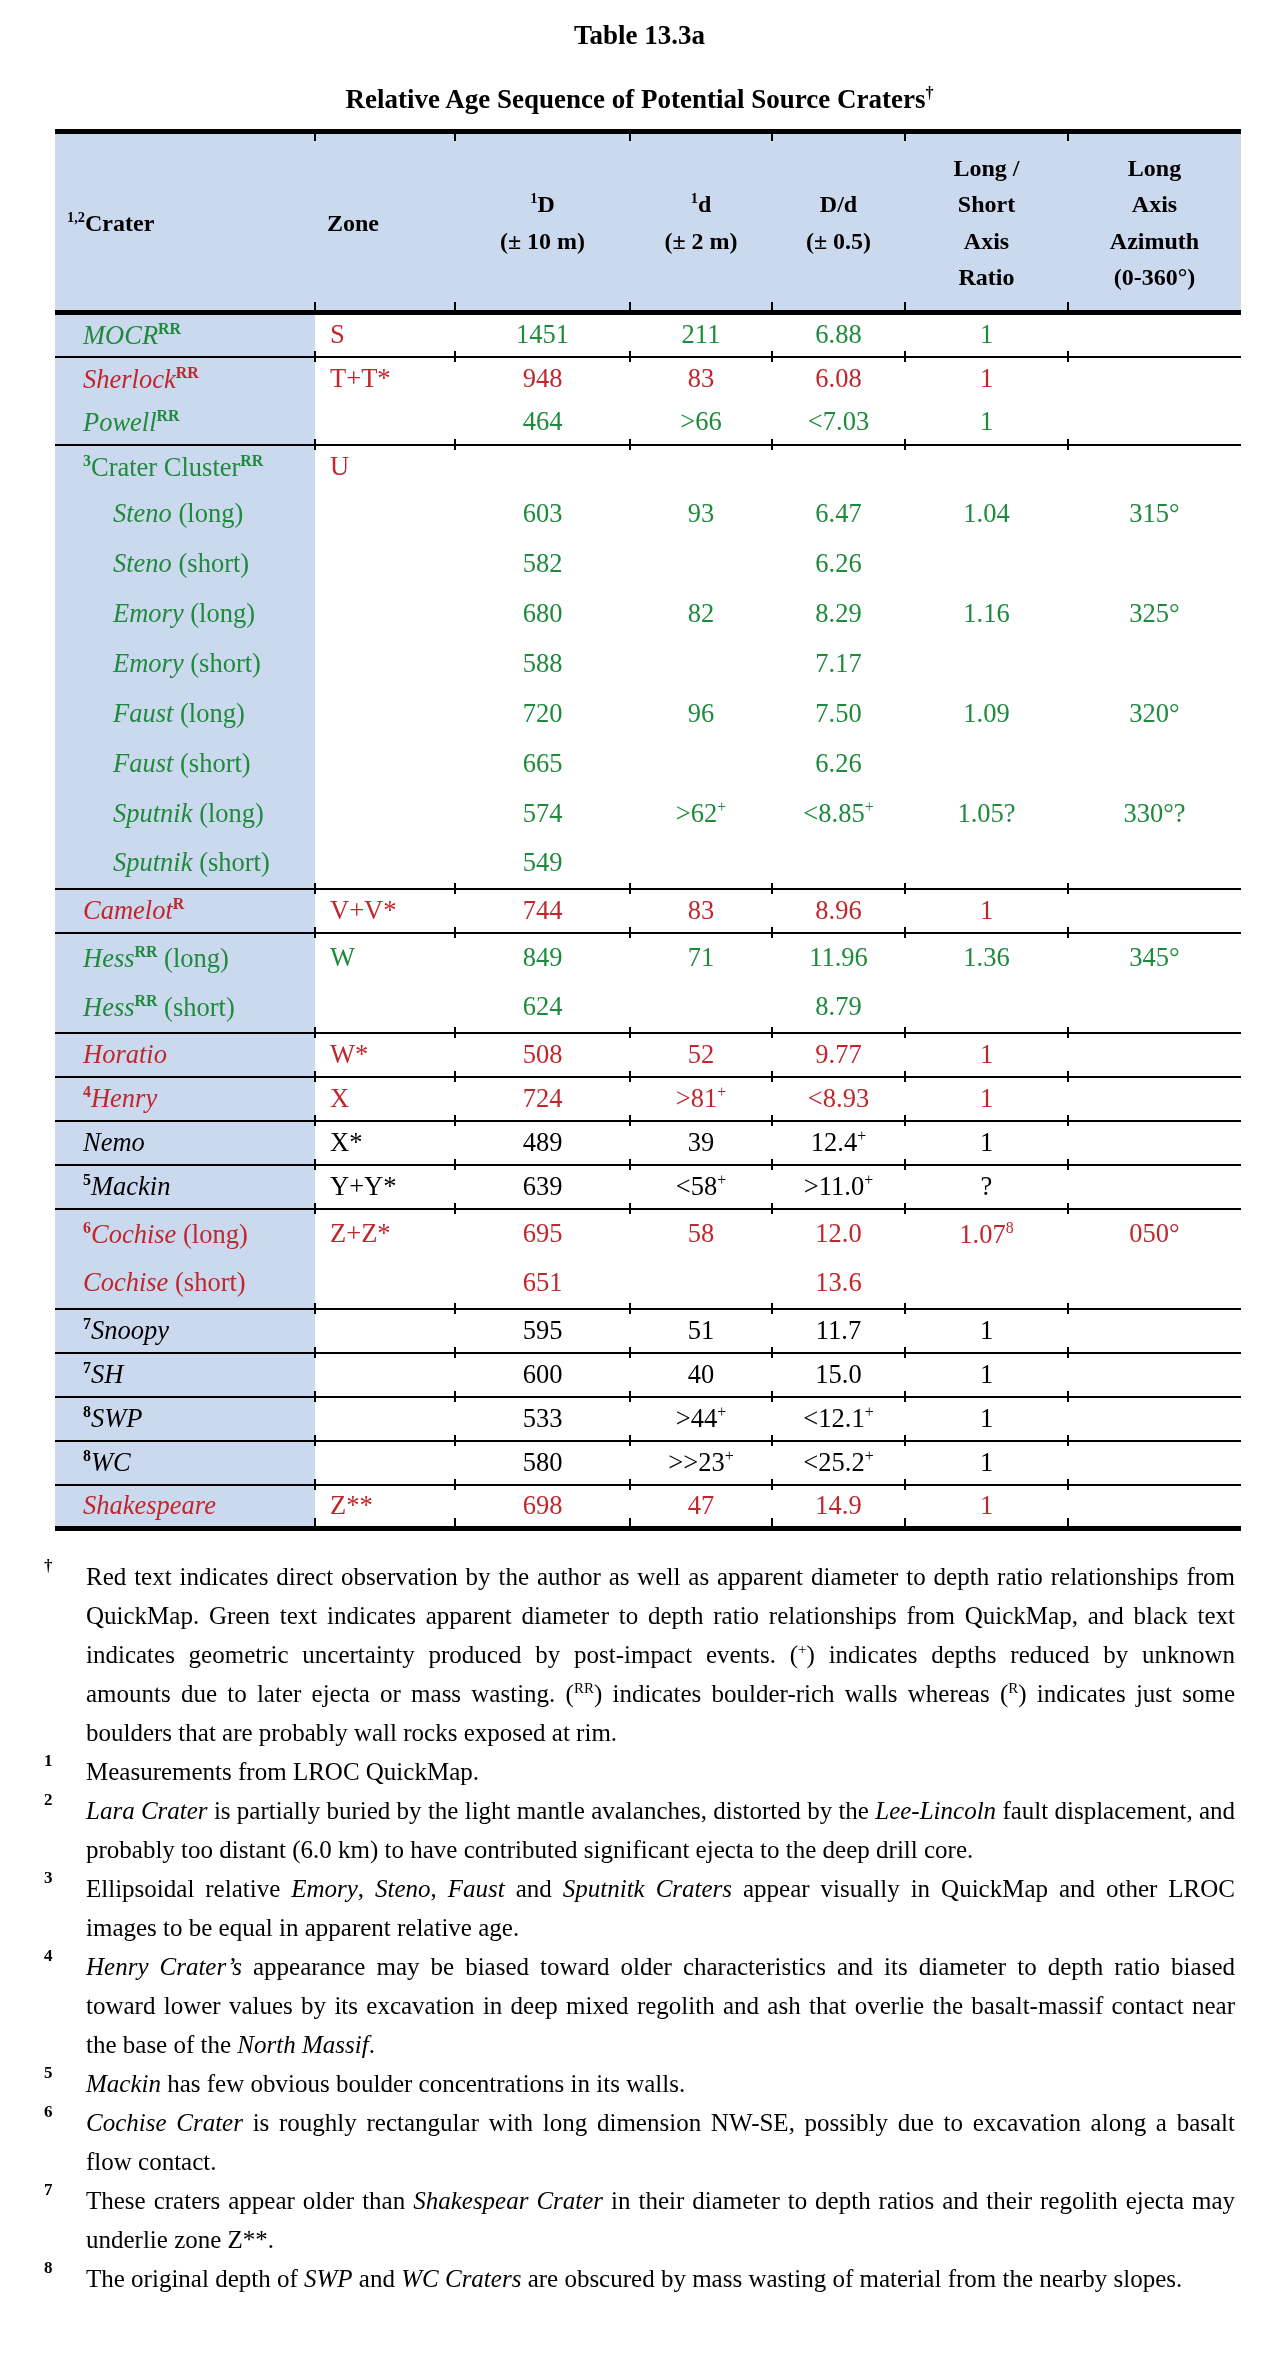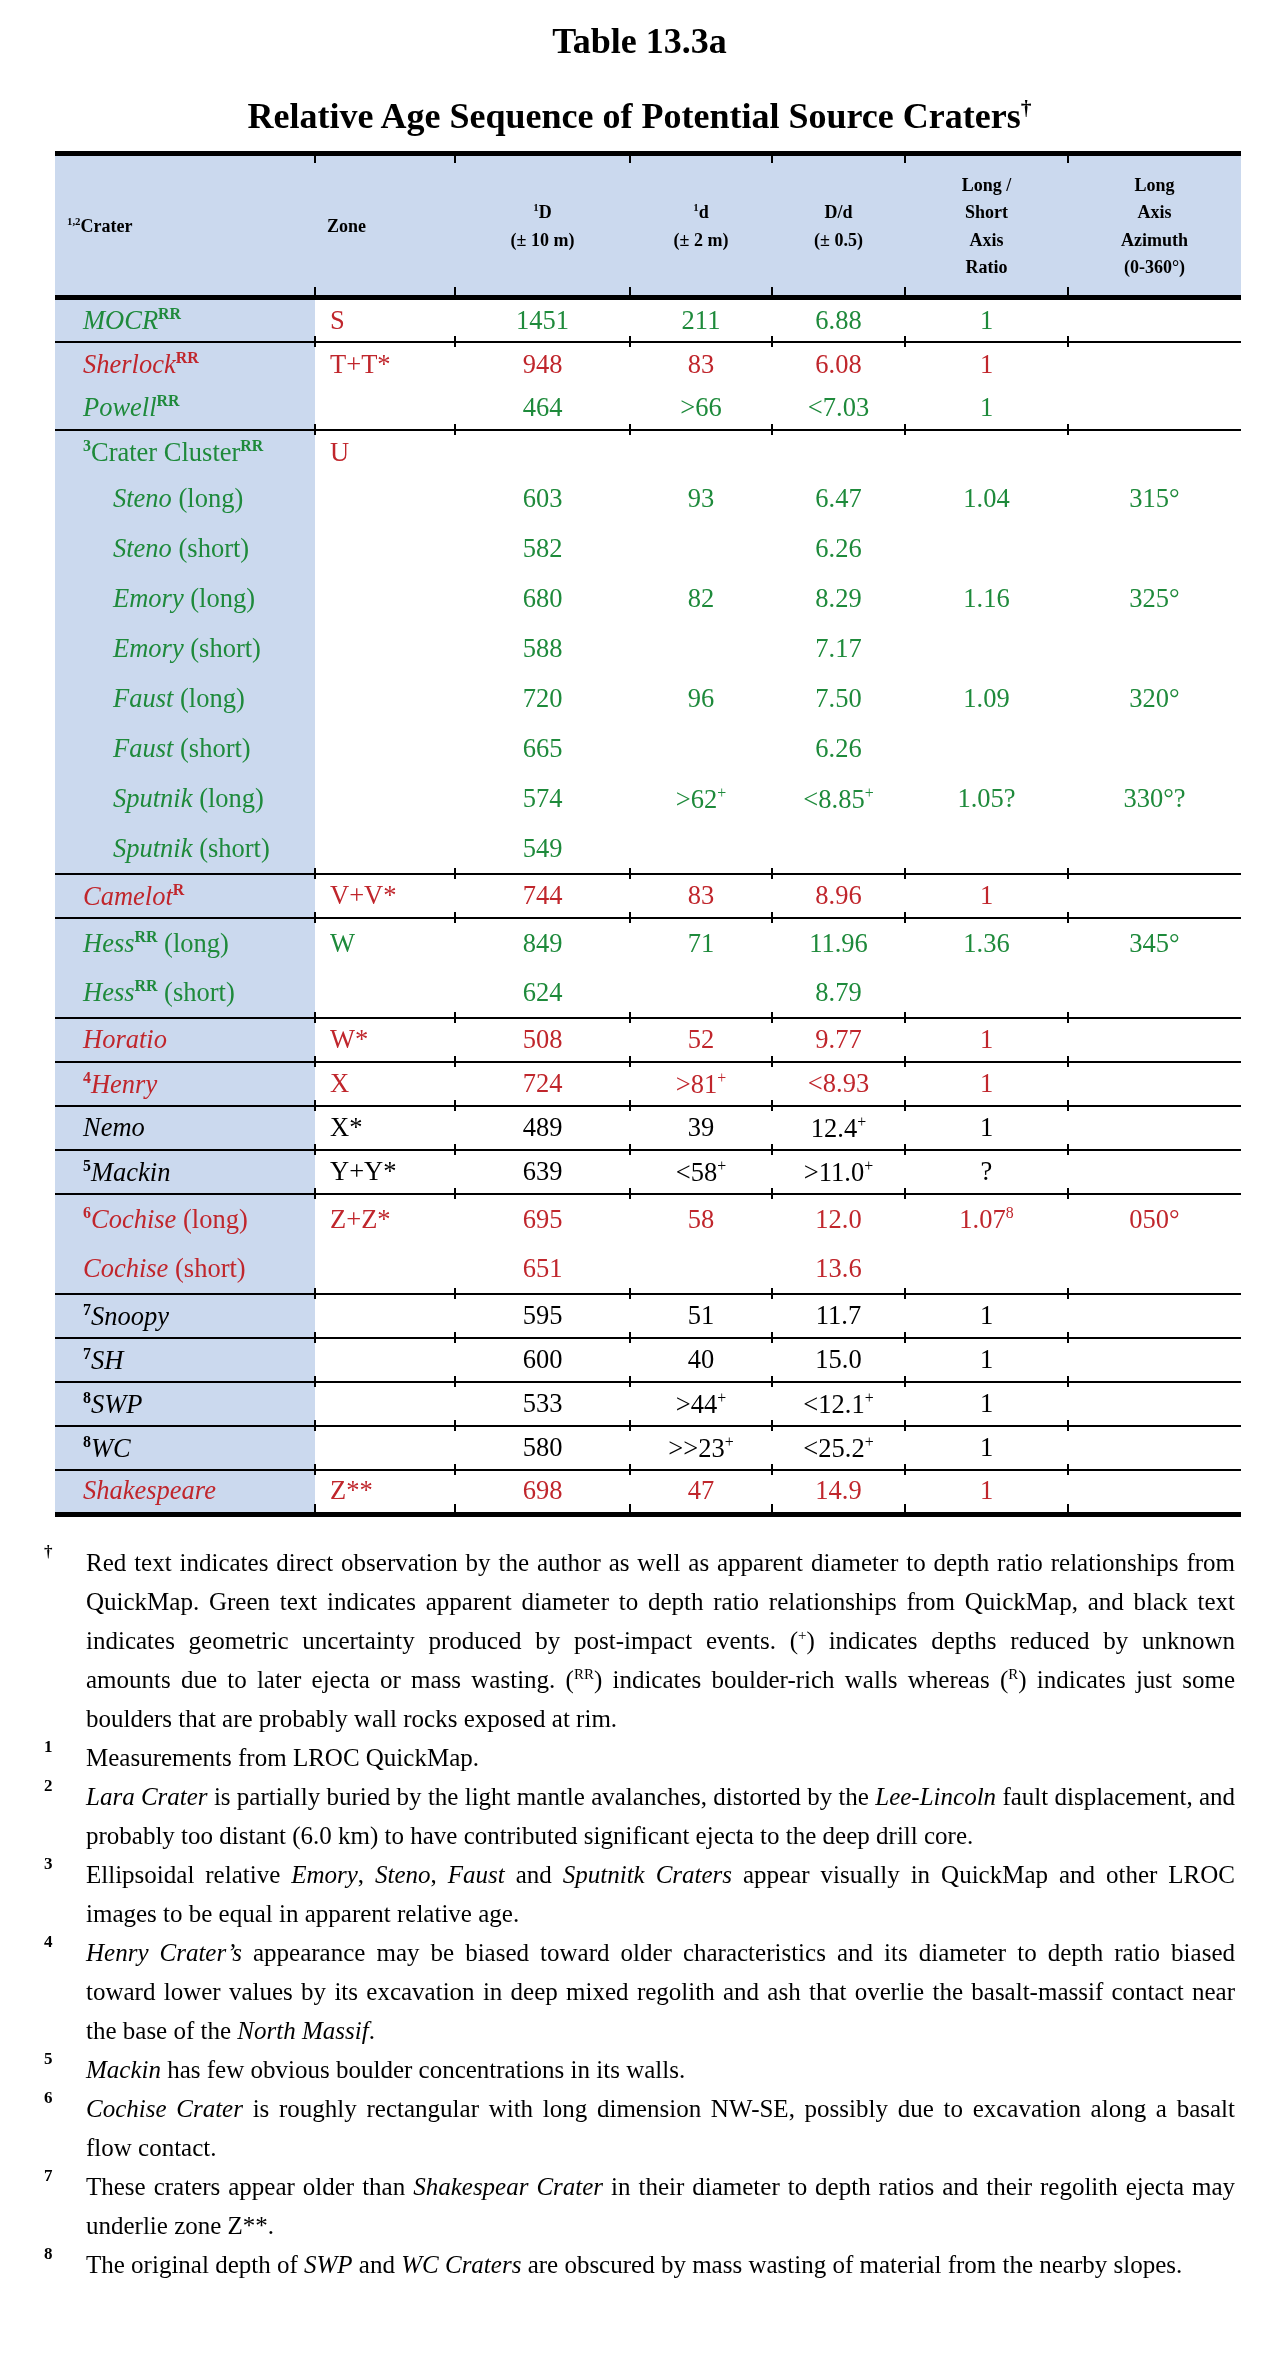--- a/index.html
+++ b/index.html
@@ -13,40 +13,40 @@
   body{
     width:1279px;
     background:#ffffff;
     color:#000;
     font-family:"Liberation Serif","DejaVu Serif",serif;
   }
   .page{padding-top:12px;}
   .title,.subtitle{
     text-align:center;
     font-weight:bold;
-    font-size:36px;
+    font-size:27px;
     color:#000;
   }
   .title{margin:8px 0 0 0;}
   .subtitle{margin:33px 0 14px 0;}
   .subtitle sup{font-size:0.60em;}
 
   table.craters{
     border-collapse:collapse;
     table-layout:fixed;
     width:1186px;
     margin-left:55px;
     margin-top:2px;
     border-top:5px solid #000;
     border-bottom:5px solid #000;
   }
   thead tr{background:var(--bg);}
   thead th{
     border-bottom:5px solid #000;
-    font-size:18px;
+    font-size:24px;
     font-weight:bold;
     vertical-align:middle;
     text-align:center;
     padding:16px 4px 14px 4px;
     line-height:1.52;
     position:relative;
   }
   thead th.h-left{text-align:left;padding-left:12px;}
   thead th sup{font-size:0.60em;font-weight:bold;}
   

